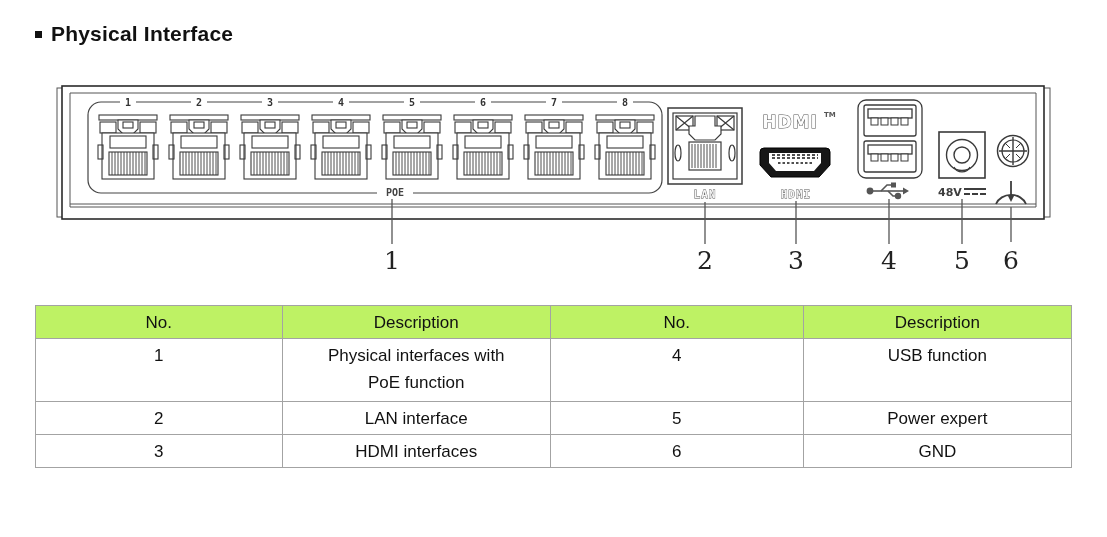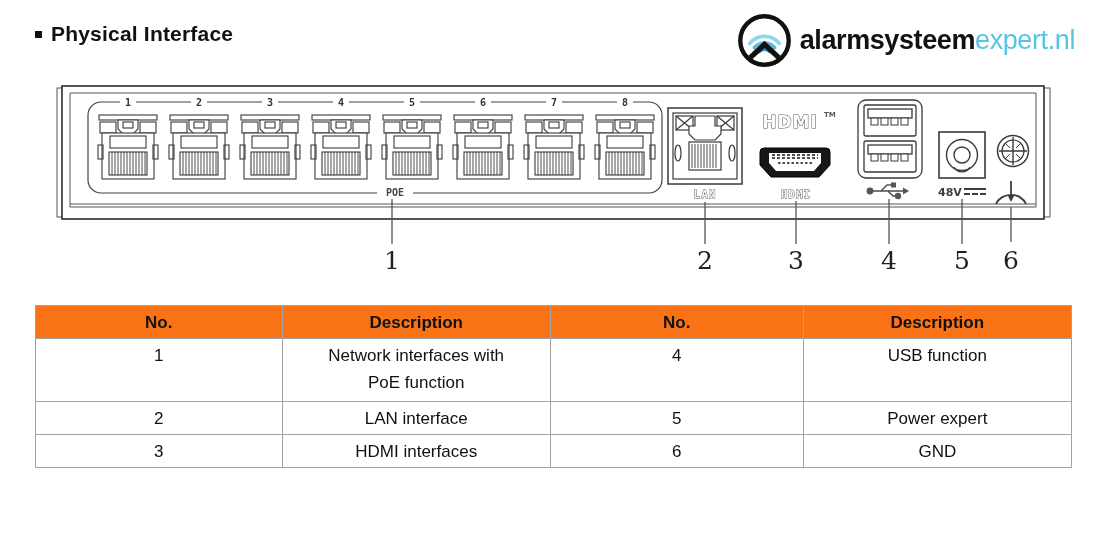--- a/index.html
+++ b/index.html
@@ -18,45 +18,35 @@
   .logo-light{font-weight:400;color:#56c4e3;}
 
   
   #device-svg{position:absolute;left:0;top:80px;}
 
   
   .spec-table{position:absolute;left:35px;top:305px;width:1037px;border-collapse:collapse;
               table-layout:fixed;font-size:17px;}
   .spec-table td,.spec-table th{border:1px solid #a3a3a3;text-align:center;vertical-align:top;
               padding:3px 4px 0 4px;line-height:27px;}
-  .spec-table th{background:#f97316;font-weight:bold;height:29px;margin-top:23px;}
+  .spec-table th{background:#bef264;font-weight:normal;height:29px;margin-top:23px;}
   .row-tall td{height:59px;}
   .row-std td{height:29px;}
   .multiline{white-space:pre-line;line-height:31px;}
 </style>
 </head>
 <body>
 
 <div id="page">
 
   <div class="title-row">
     <span class="bullet-sq"></span>
     <span class="page-title">Physical Interface</span>
   </div>
 
-  <div class="logo">
-    <svg width="57" height="57" viewBox="0 0 60 60">
-      <circle cx="30" cy="30" r="25.5" fill="#fff" stroke="#111" stroke-width="4.6"></circle>
-      <path d="M14.5,33 A 20,20 0 0 1 45.5,33" fill="none" stroke="#8fd8ea" stroke-width="4" stroke-linecap="round"></path>
-      <path d="M19.5,37.5 A 14,14 0 0 1 40.5,37.5" fill="none" stroke="#55bcd9" stroke-width="4" stroke-linecap="round"></path>
-      <path d="M24.5,41.5 A 8,8 0 0 1 35.5,41.5" fill="none" stroke="#2f93b8" stroke-width="3.6" stroke-linecap="round"></path>
-      <path d="M15,48 L30,34 L45,48" fill="none" stroke="#111" stroke-width="5.6" stroke-linejoin="miter"></path>
-    </svg>
-    <span class="logo-text"><span class="logo-bold">alarmsysteem</span><span class="logo-light">expert.nl</span></span>
-  </div>
 
   <svg id="device-svg" width="1107" height="210" viewBox="0 80 1107 210">
     <defs>
 
       <g id="rj45" stroke="#3a3a3a" stroke-width="1.1" fill="none">
         <rect x="1" y="3" width="58" height="5"></rect>
         <rect x="2" y="10" width="16" height="11" fill="#fff"></rect>
         <rect x="42" y="10" width="16" height="11" fill="#fff"></rect>
         <polygon points="20,8 40,8 40,17 35,22 25,22 20,17" fill="#fff"></polygon>
         <rect x="25" y="10" width="10" height="6"></rect>
@@ -216,21 +206,21 @@
     </colgroup>
     <tbody>
         <tr>
       <th>No.</th>
       <th>Description</th>
       <th>No.</th>
       <th>Description</th>
     </tr>
     <tr class="row-tall">
       <td>1</td>
-      <td class="multiline">Network interfaces with
+      <td class="multiline">Physical interfaces with
 PoE function</td>
       <td>4</td>
       <td>USB function</td>
     </tr>
     <tr class="row-std">
       <td>2</td>
       <td>LAN interface</td>
       <td>5</td>
       <td>Power expert</td>
     </tr>

